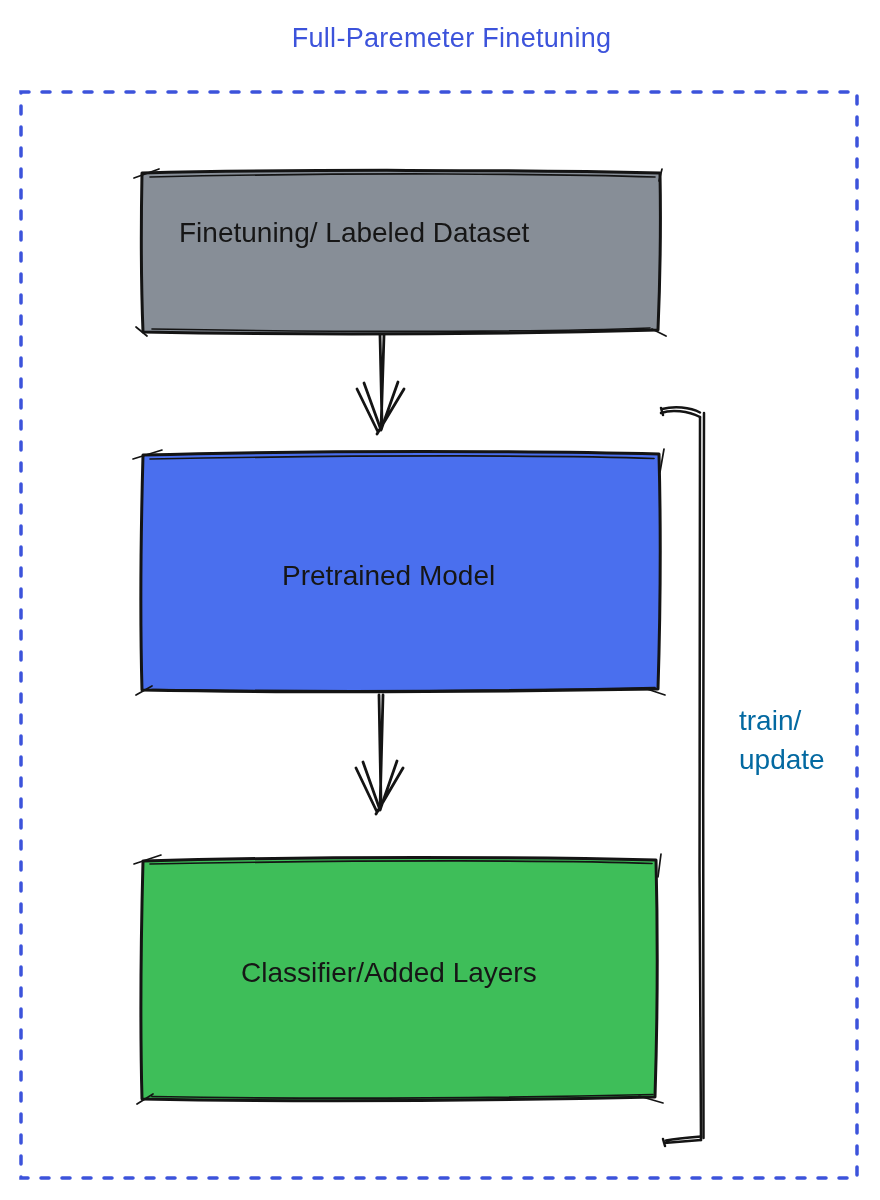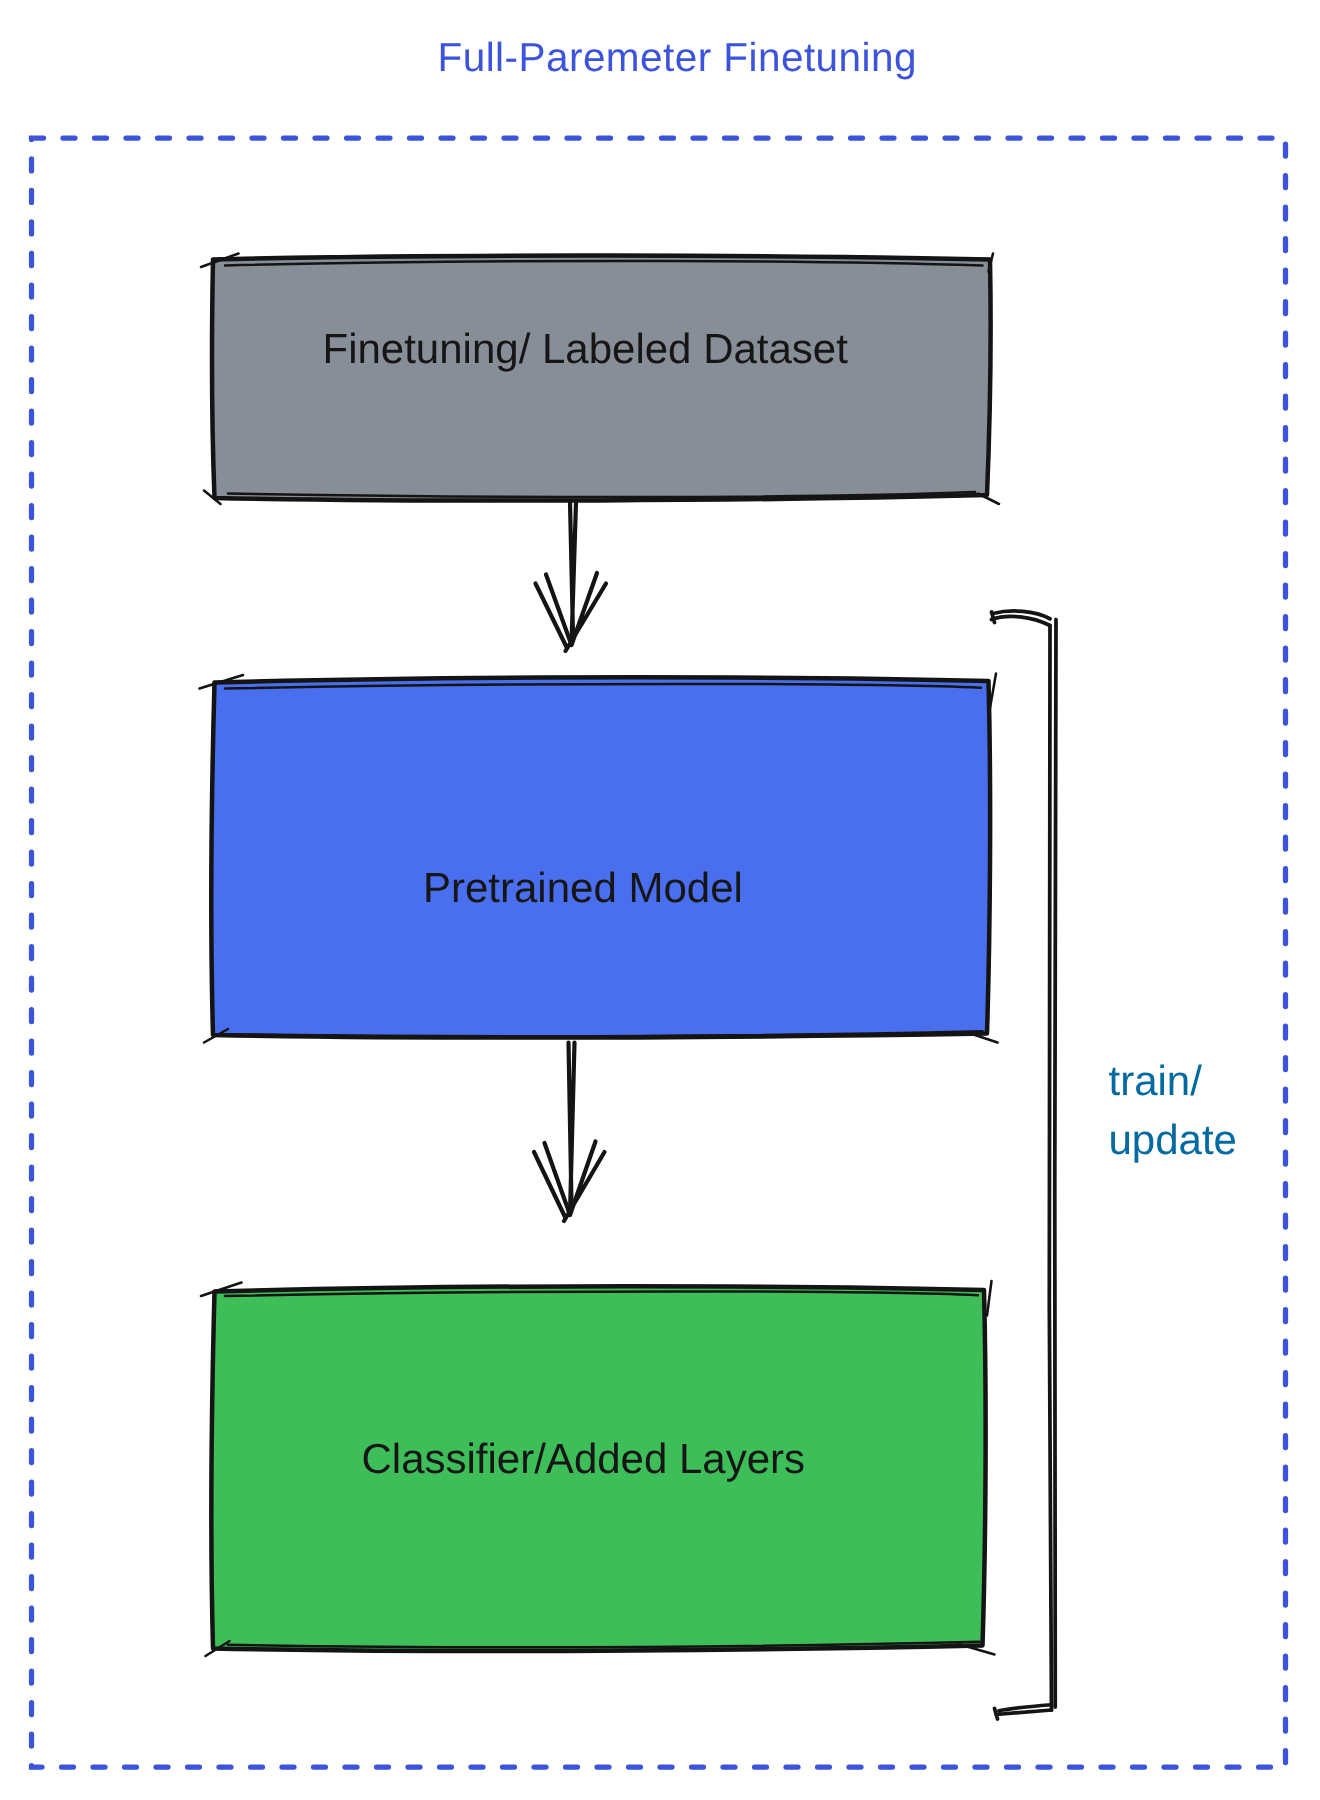--- a/index.html
+++ b/index.html
@@ -7,22 +7,22 @@
   .canvas{position:relative;width:880px;height:1200px;background:#ffffff;overflow:hidden;padding-left:23px;}
   .shapes{position:absolute;left:0;top:0;width:880px;height:1200px;}
   .title{
     position:absolute;top:23px;left:0;width:100%;
     text-align:center;font-size:27px;color:#3C53DB;
     letter-spacing:.3px;
   }
   .box-label{
     position:absolute;font-size:28px;color:#161616;white-space:nowrap;
   }
-  .label-dataset{left:179px;top:217px;margin-left:36px;}
-  .label-pretrained{left:282px;top:576px;}
+  .label-dataset{left:179px;top:217px;}
+  .label-pretrained{left:282px;top:560px;}
   .label-classifier{left:241px;top:957px;}
   .side-note{
     position:absolute;left:739px;top:701px;
     font-size:28px;line-height:39px;color:#0369a1;
   }
   .side-note span{display:block;}
 </style>
 </head>
 <body>
 

